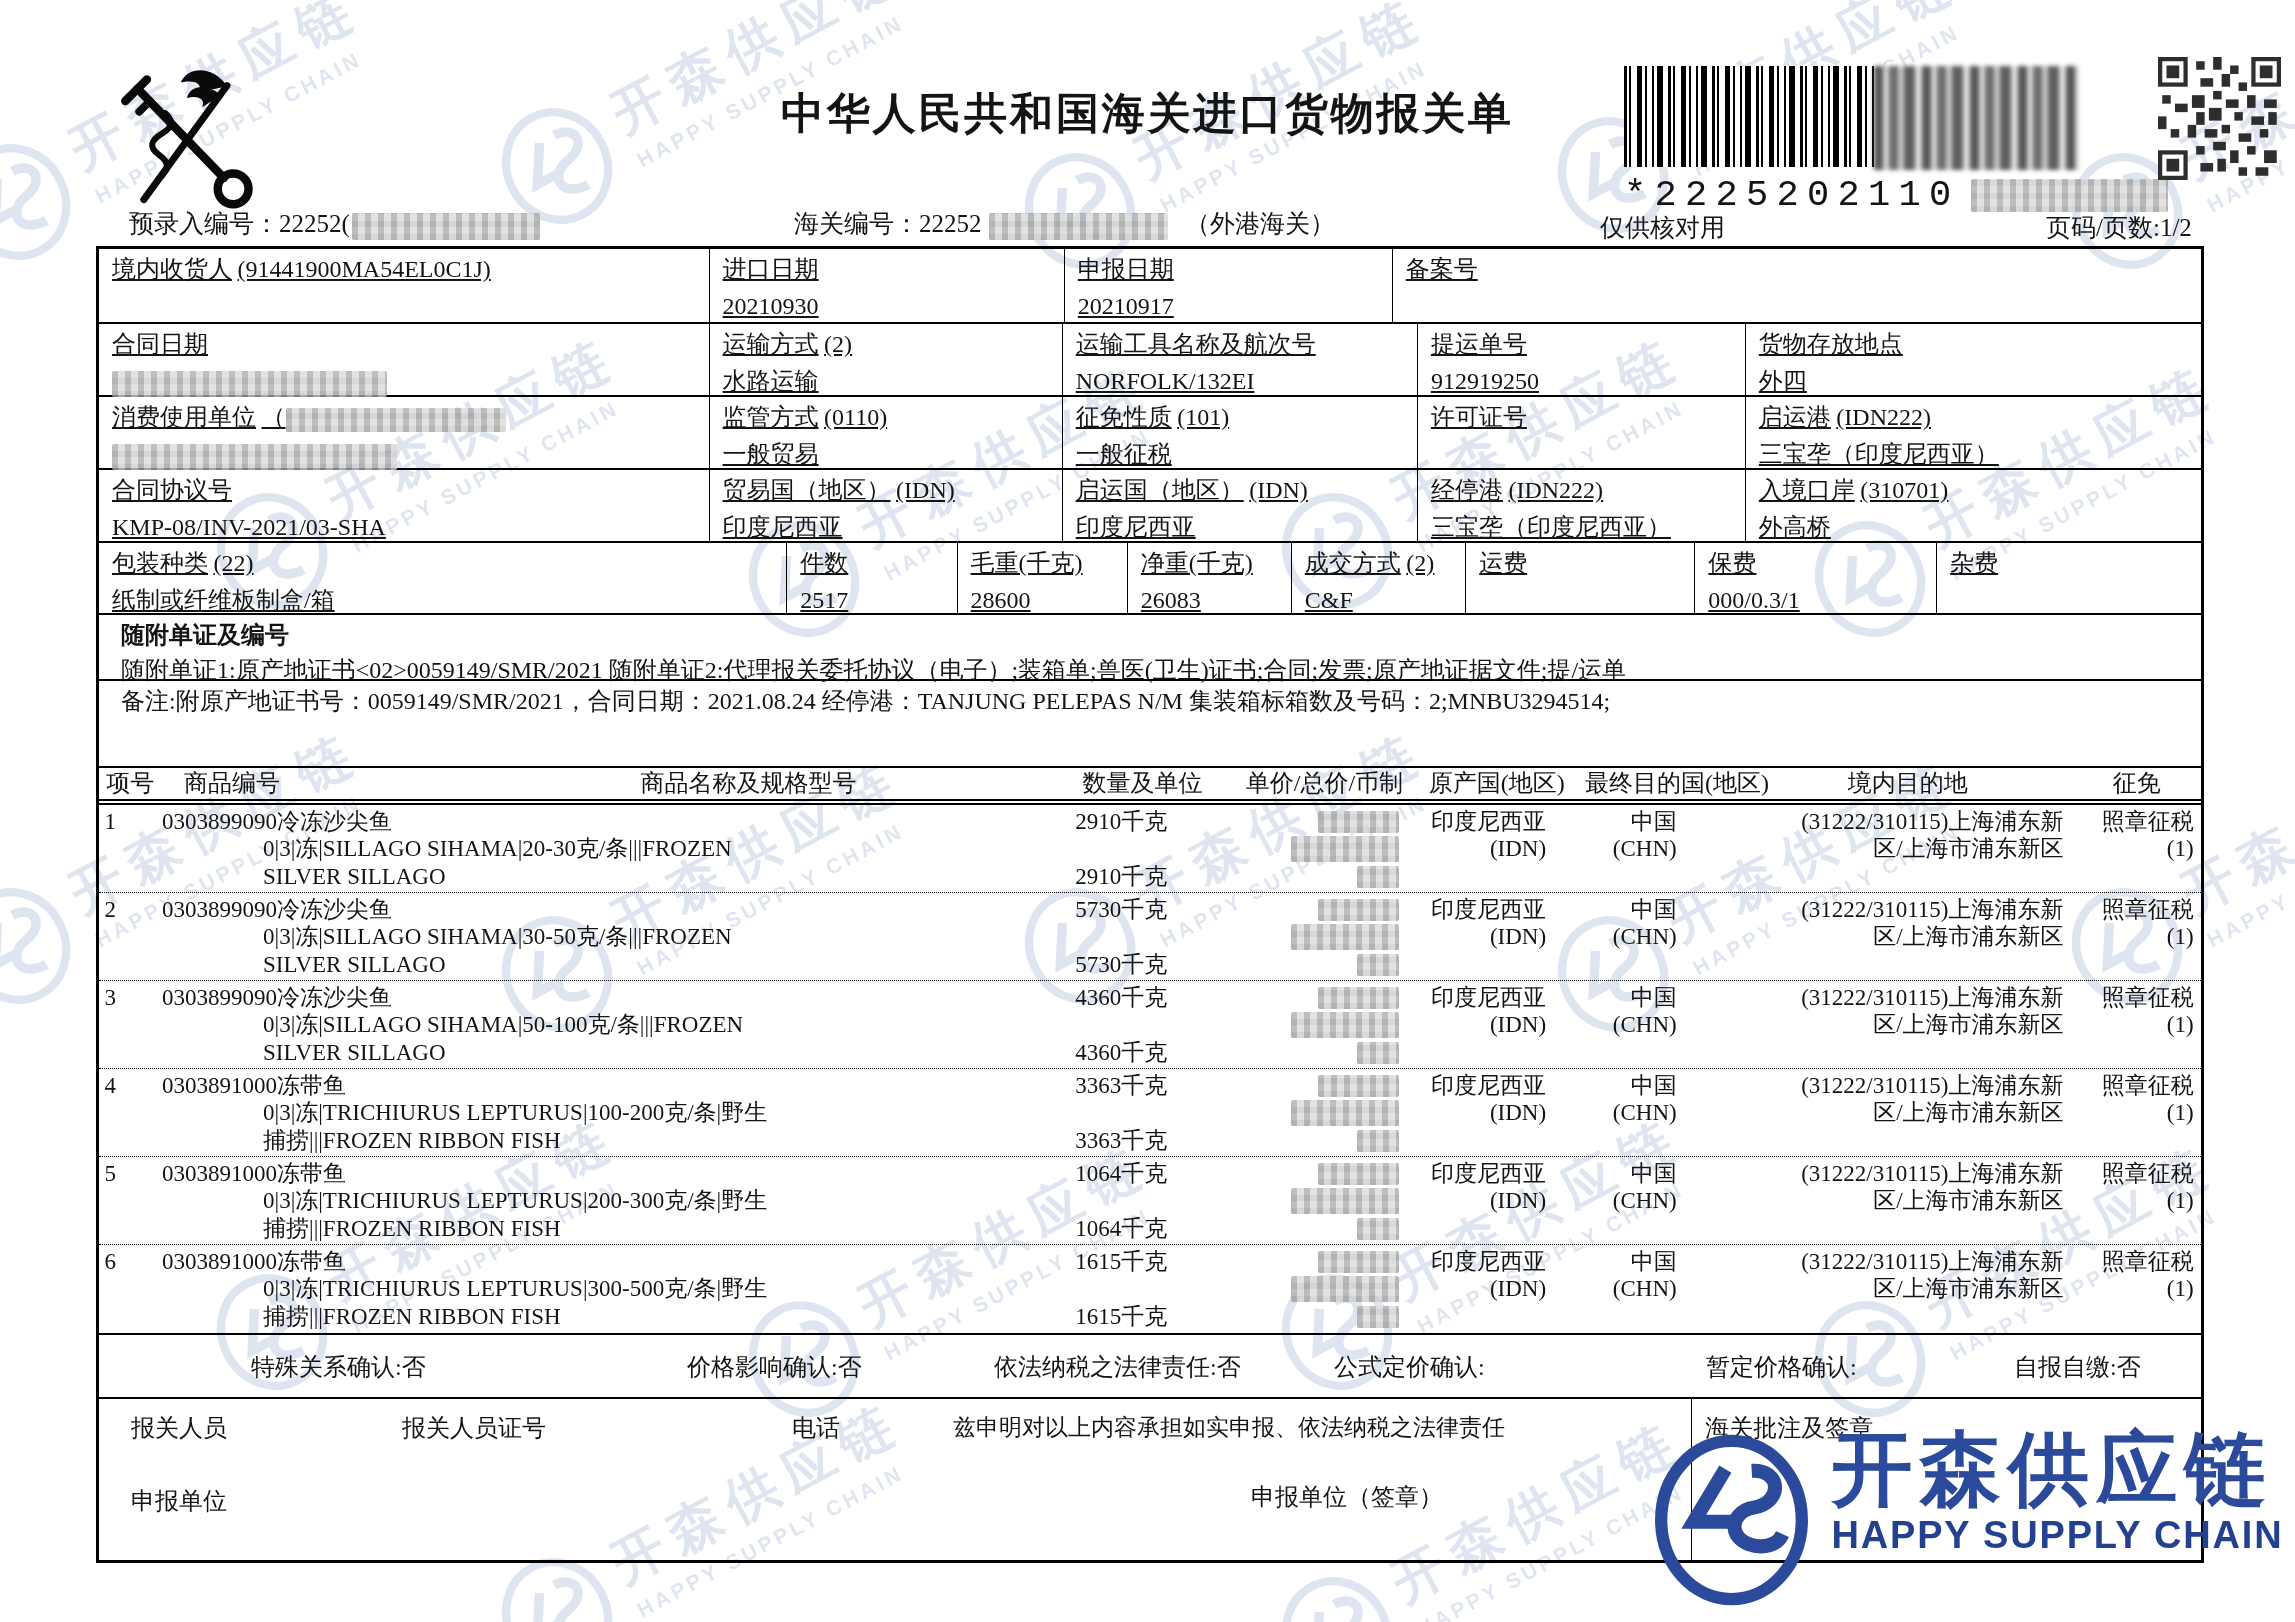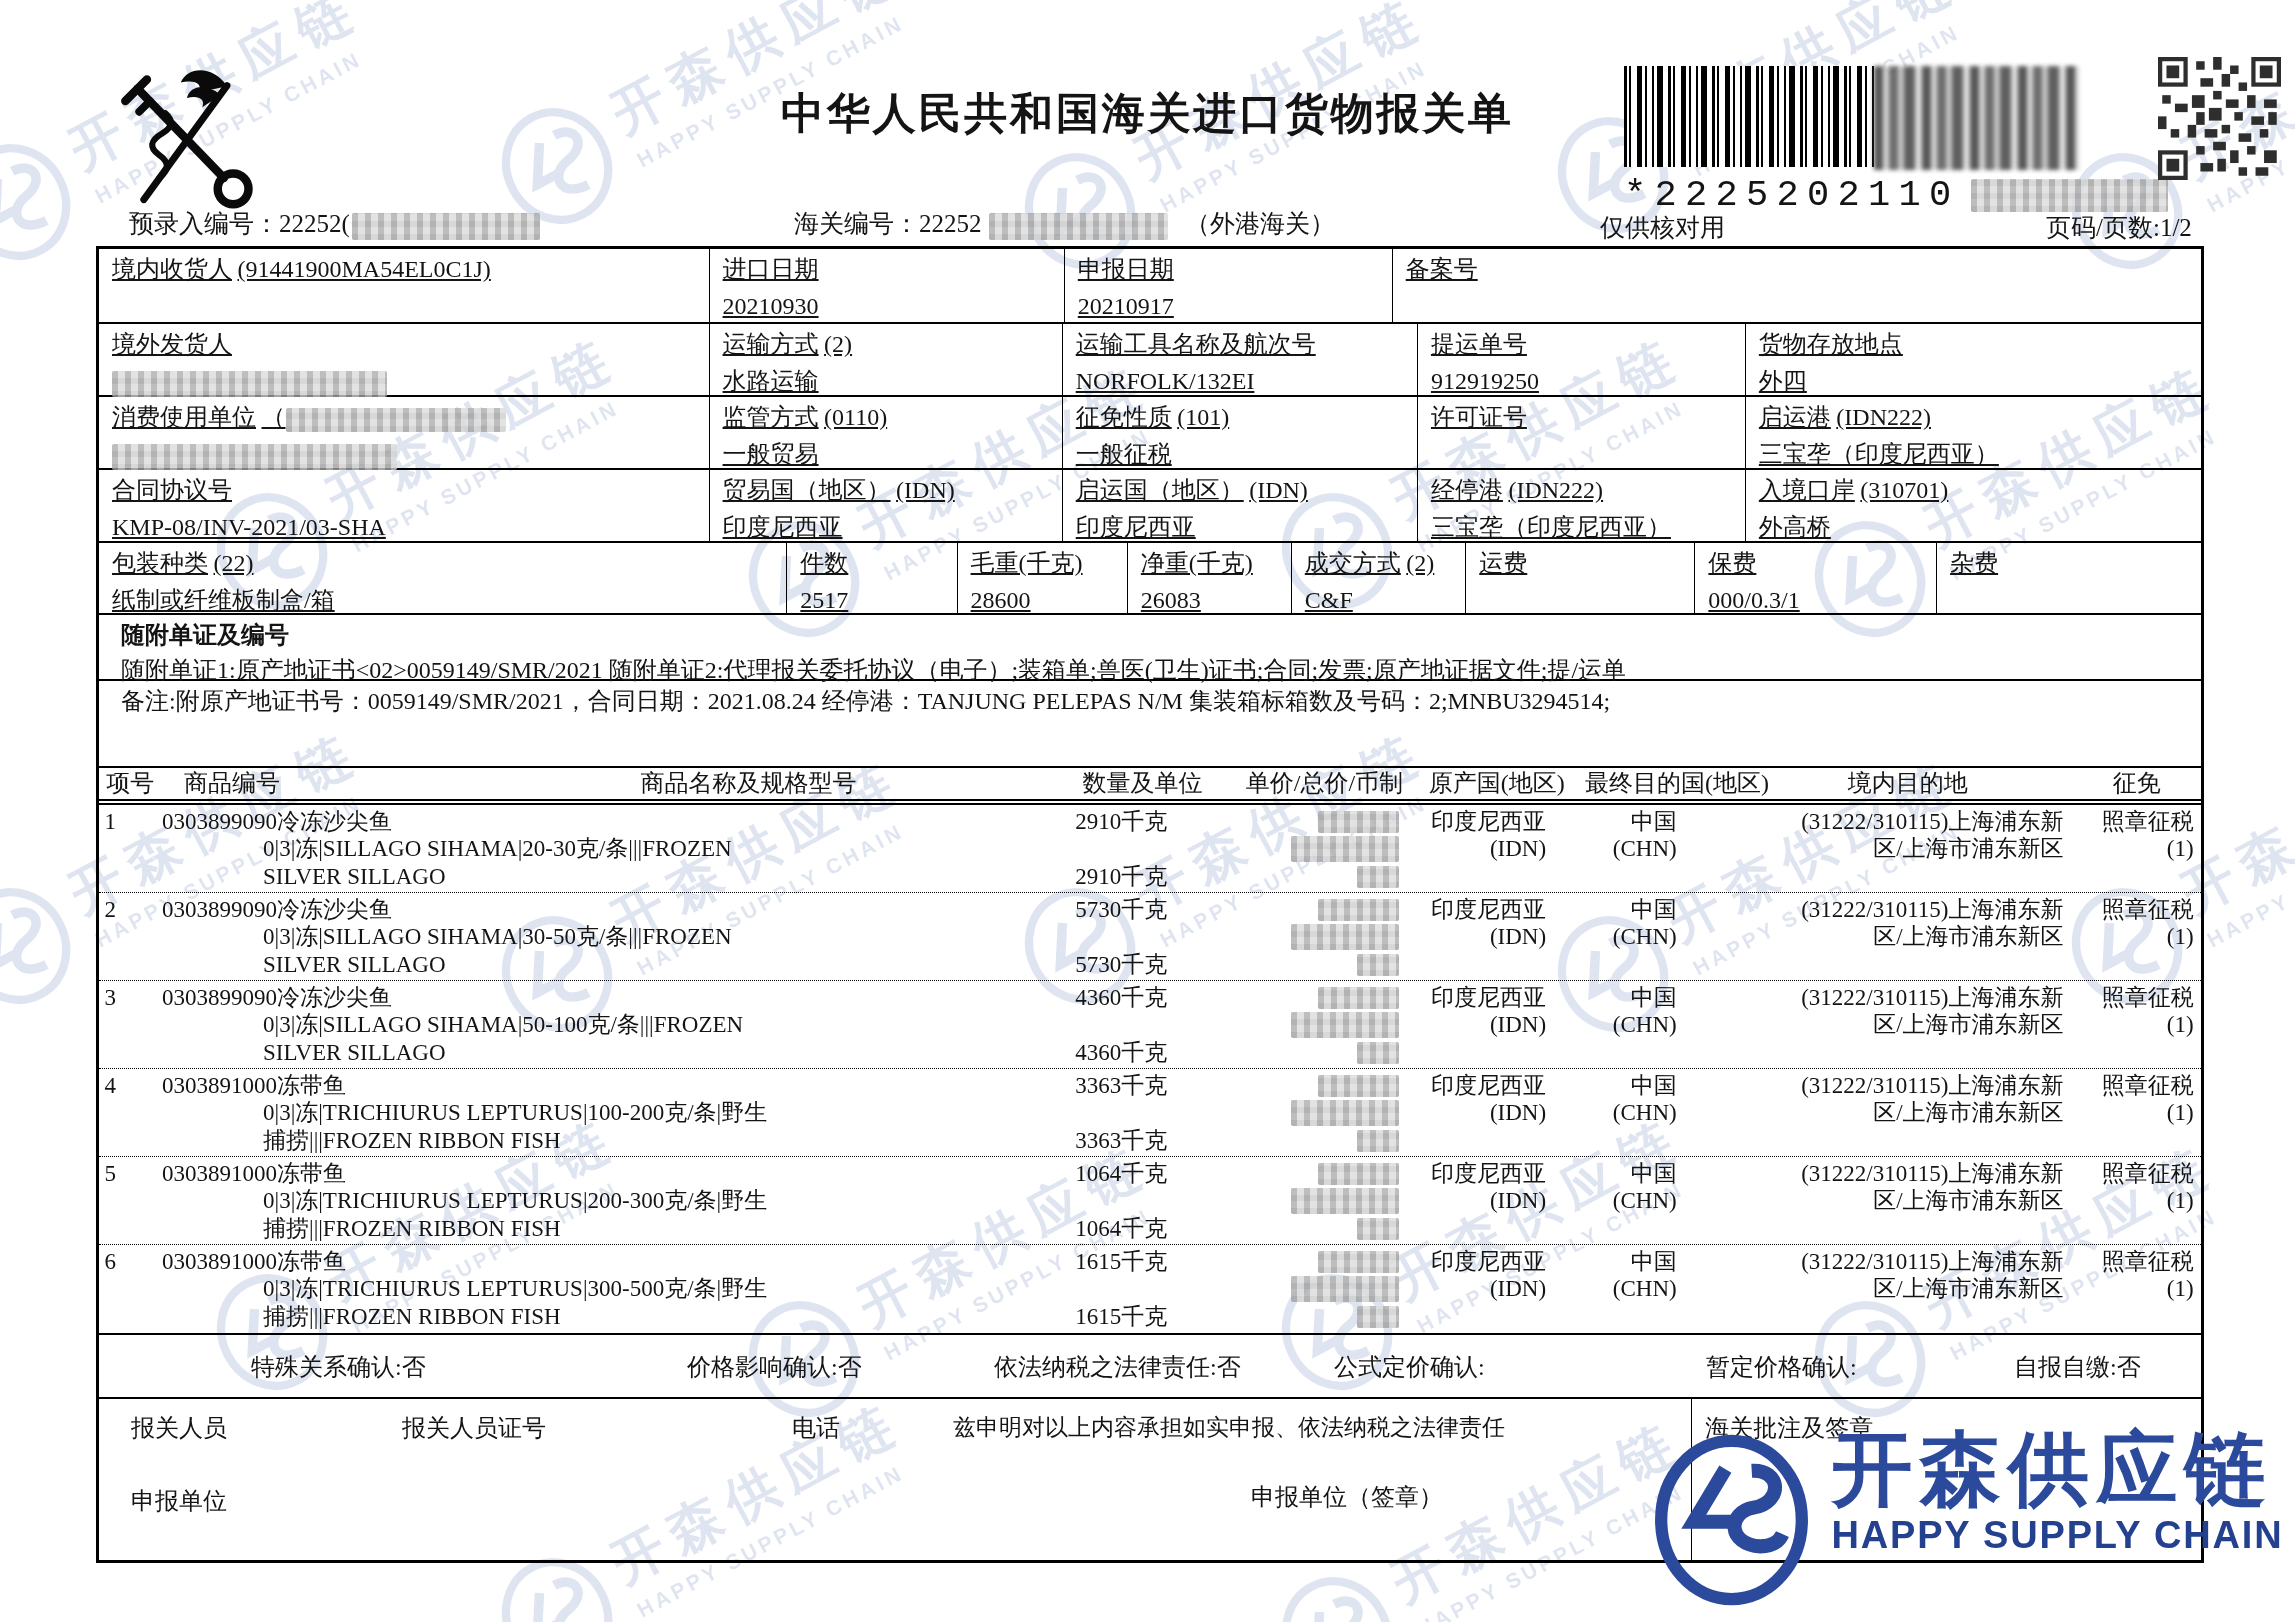--- a/index.html
+++ b/index.html
@@ -433,21 +433,21 @@
       <div class="val">20210917</div>
     </div>
     <div class="cell fc5">
       <div class="lbl"><span>备案号</span></div>
       <div class="val"></div>
     </div>
   </div>
 
   <div class="frow r14">
     <div class="cell fc1">
-      <div class="lbl"><span>境外发货人</span></div>
+      <div class="lbl"><span>合同日期</span></div>
       <div class="val"><span class="redact" style="width:275px;height:26px"></span></div>
     </div>
     <div class="cell fc2">
       <div class="lbl"><span>运输方式</span><span class="code">(2)</span></div>
       <div class="val">水路运输</div>
     </div>
     <div class="cell fc3">
       <div class="lbl"><span>运输工具名称及航次号</span></div>
       <div class="val">NORFOLK/132EI</div>
     </div>

